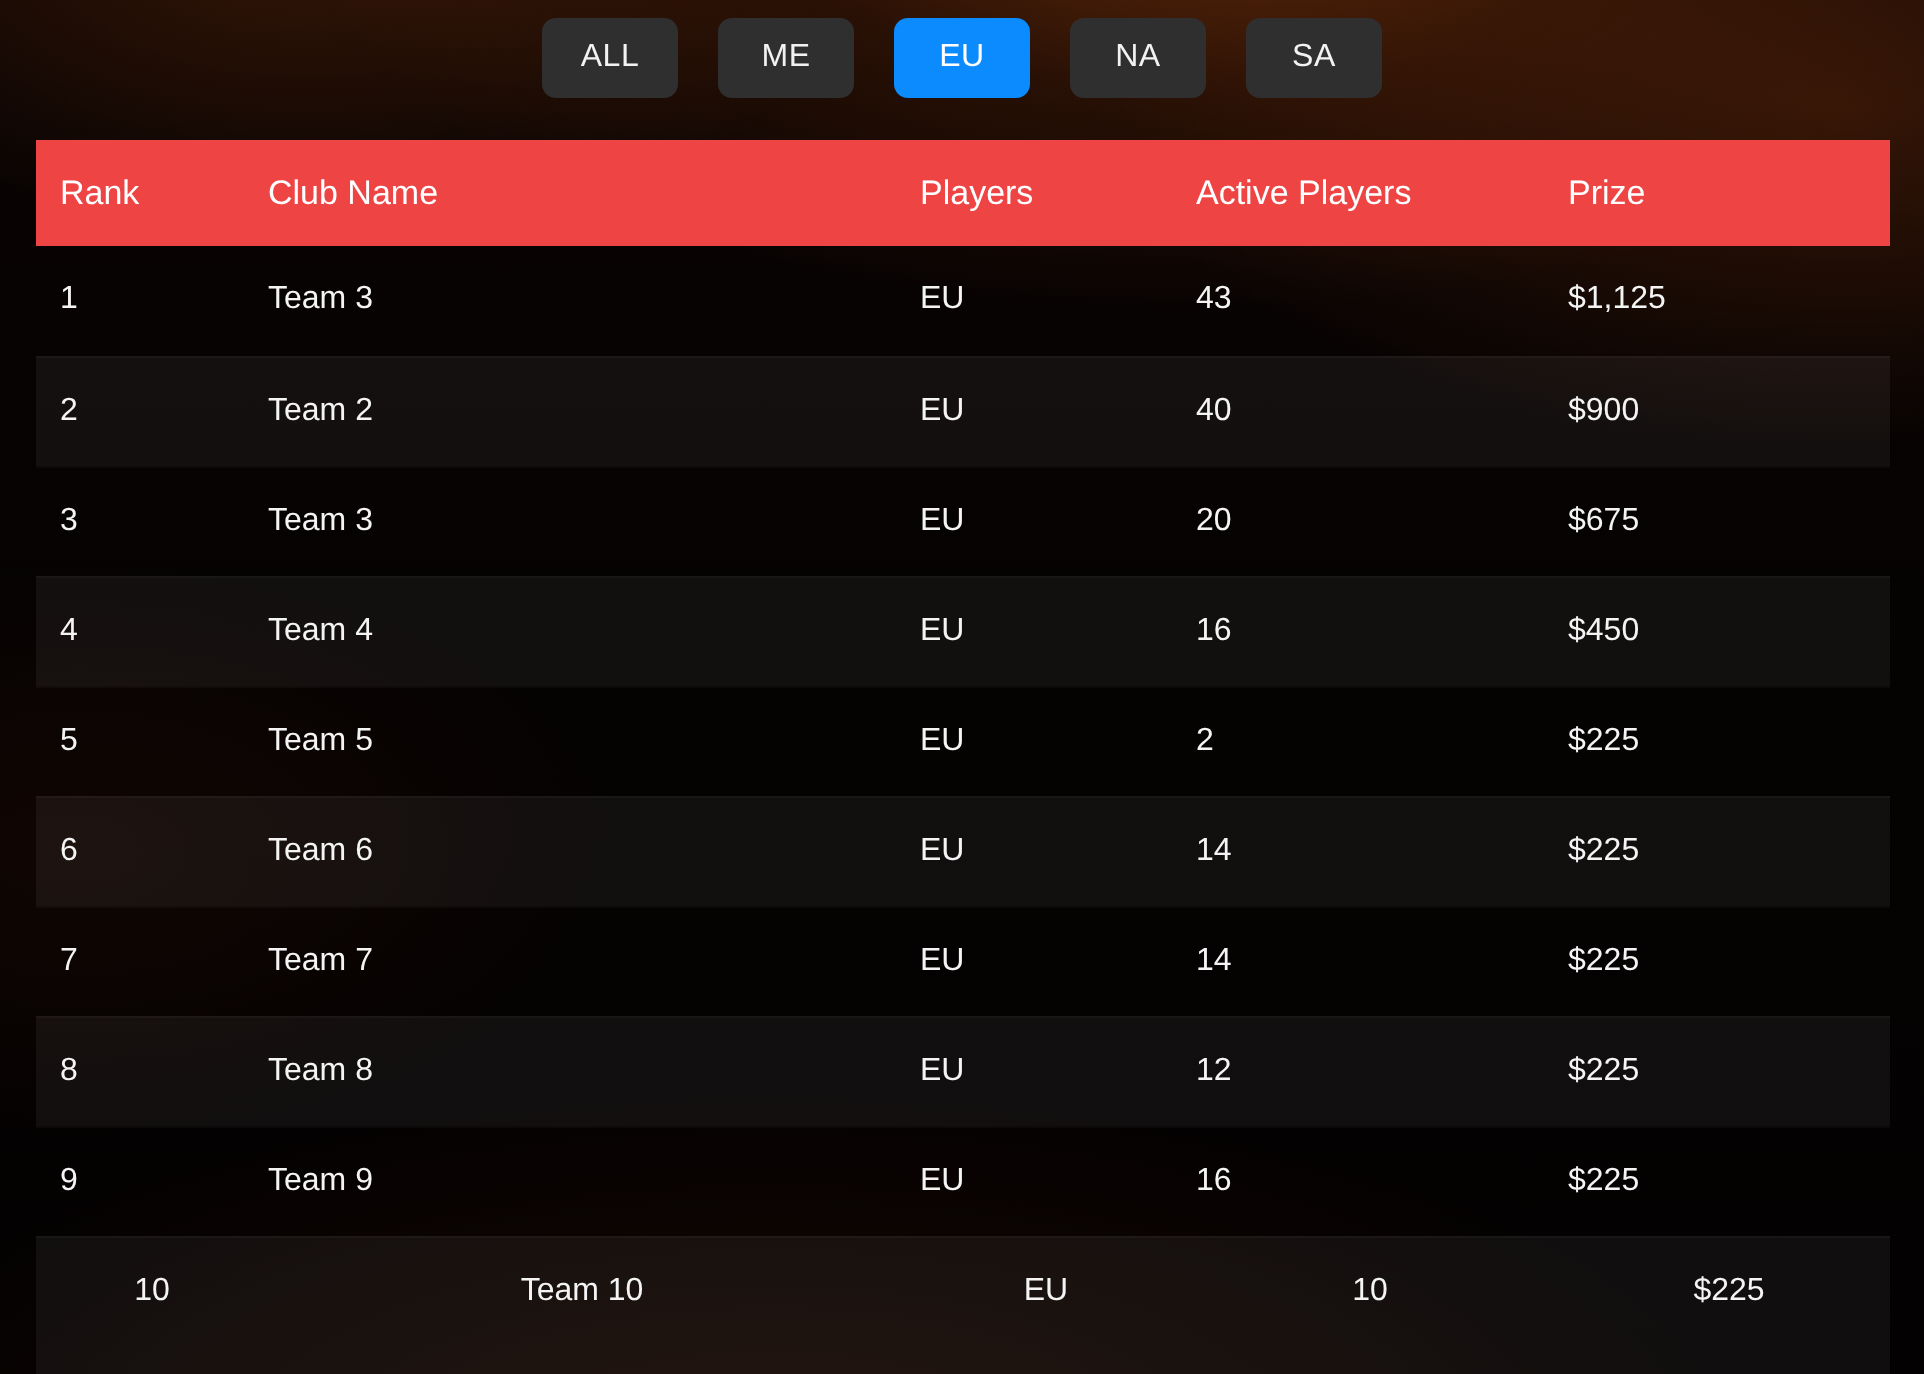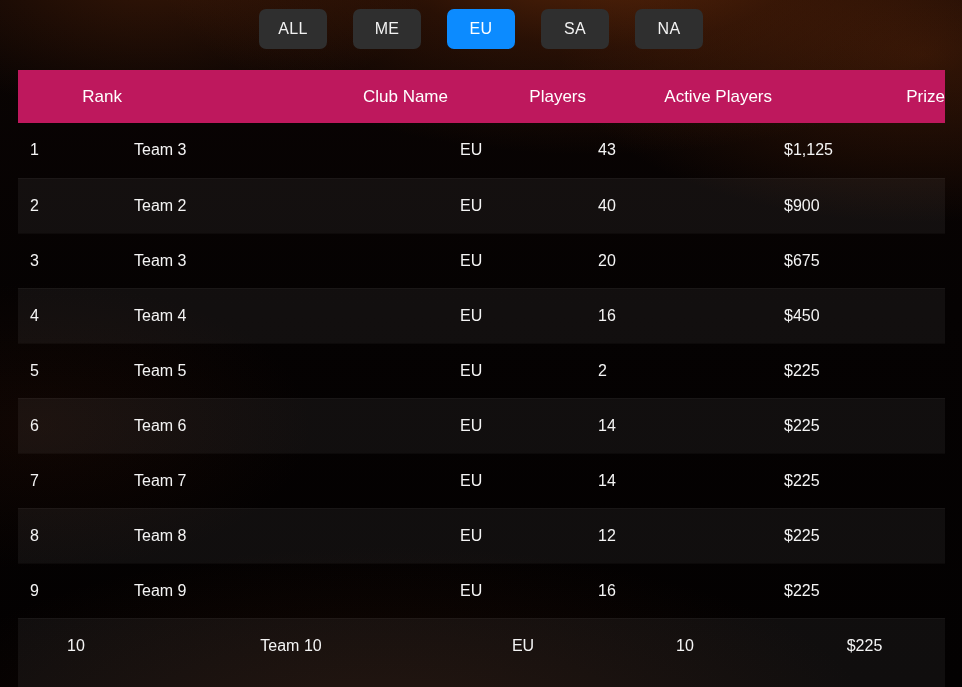--- a/index.html
+++ b/index.html
@@ -35,21 +35,21 @@
     z-index: 1;
     width: 962px;
     height: 687px;
   }
 
   
   .filter-bar {
     display: flex;
     justify-content: center;
     align-items: center;
-    gap: 26px;
+    gap: 20px;
     padding-top: 6px;
     height: 52px;
   }
 
   .filter-btn {
     min-width: 68px;
     height: 40px;
     padding: 0 17px;
     border: none;
     border-radius: 7px;
@@ -75,25 +75,25 @@
     width: 927px;
   }
 
   .lb-table {
     width: 100%;
     border-collapse: collapse;
     table-layout: fixed;
   }
 
   .lb-table thead th {
-    background: #be185d;
+    background: #ef4444;
     color: #ffffff;
     font-size: 17px;
     font-weight: normal;
-    text-align: right;
+    text-align: left;
     height: 53px;
     padding: 0 0 0 12px;
     vertical-align: middle;
   }
 
   .lb-table tbody td {
     color: #f4f4f4;
     font-size: 16px;
     height: 55px;
     padding: 0 0 0 12px;
@@ -123,22 +123,22 @@
 
 <div id="bg-layer"></div>
 
 <div id="page-root">
 
   <div class="filter-bar">
 
   <button class="filter-btn">ALL</button>
       <button class="filter-btn">ME</button>
       <button class="filter-btn is-active">EU</button>
+      <button class="filter-btn">NA</button>
       <button class="filter-btn">SA</button>
-      <button class="filter-btn">NA</button>
     </div>
 
   <div class="table-wrap">
     <table class="lb-table">
       <colgroup>
         <col class="col-rank">
           <col class="col-club">
           <col class="col-region">
         <col class="col-players">
           <col class="col-prize">

